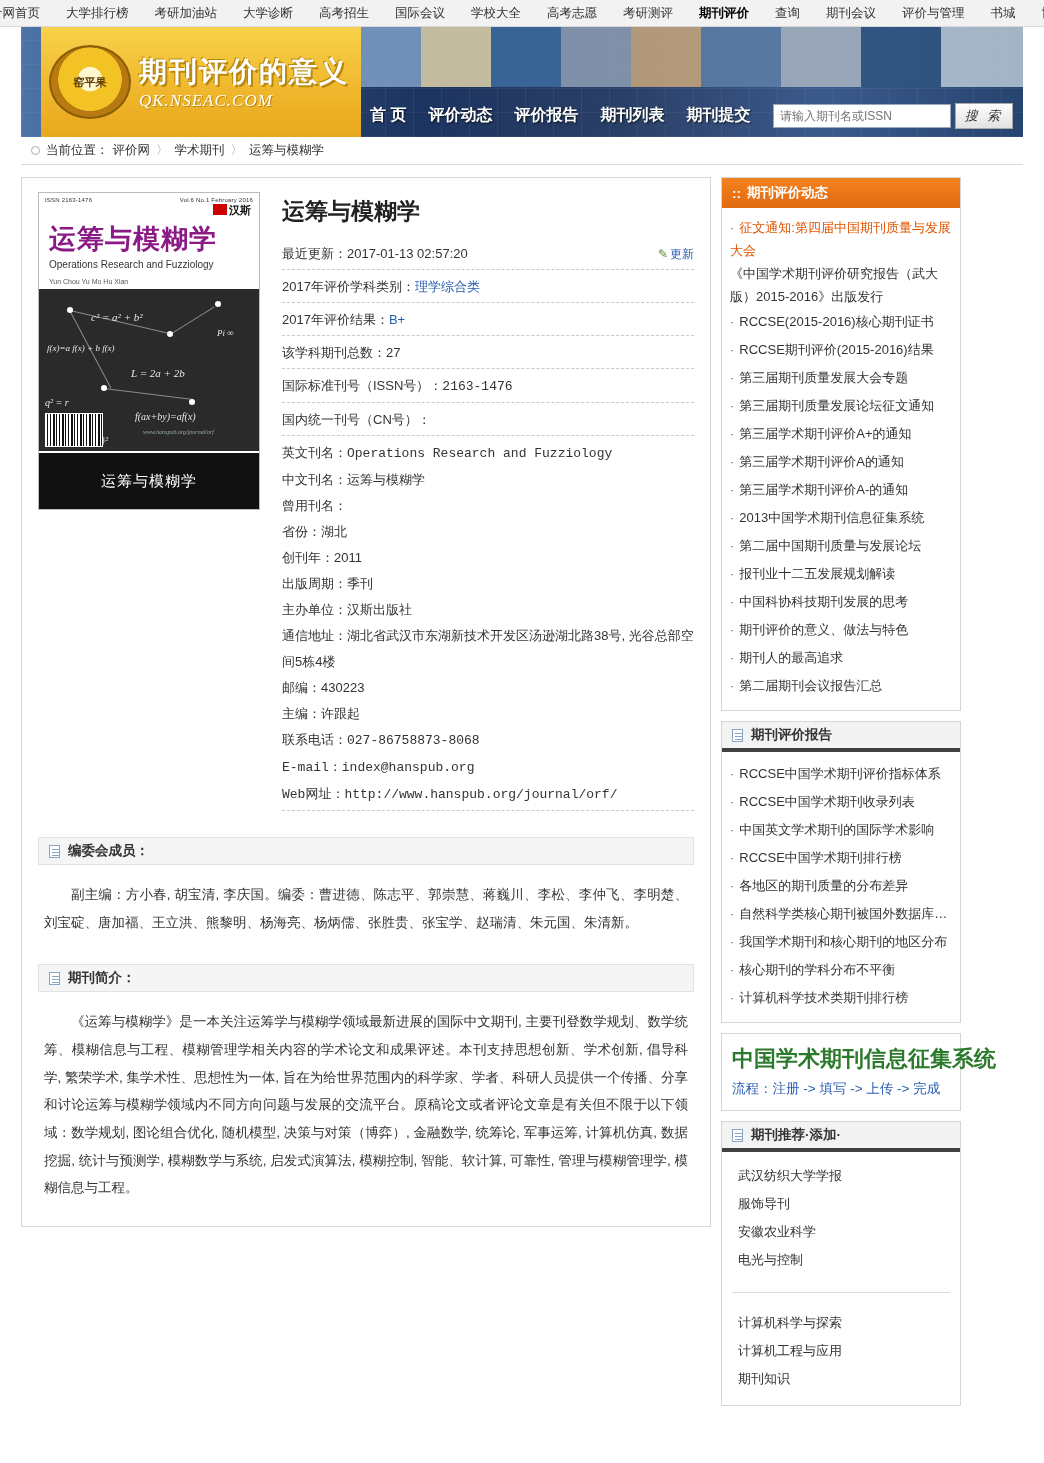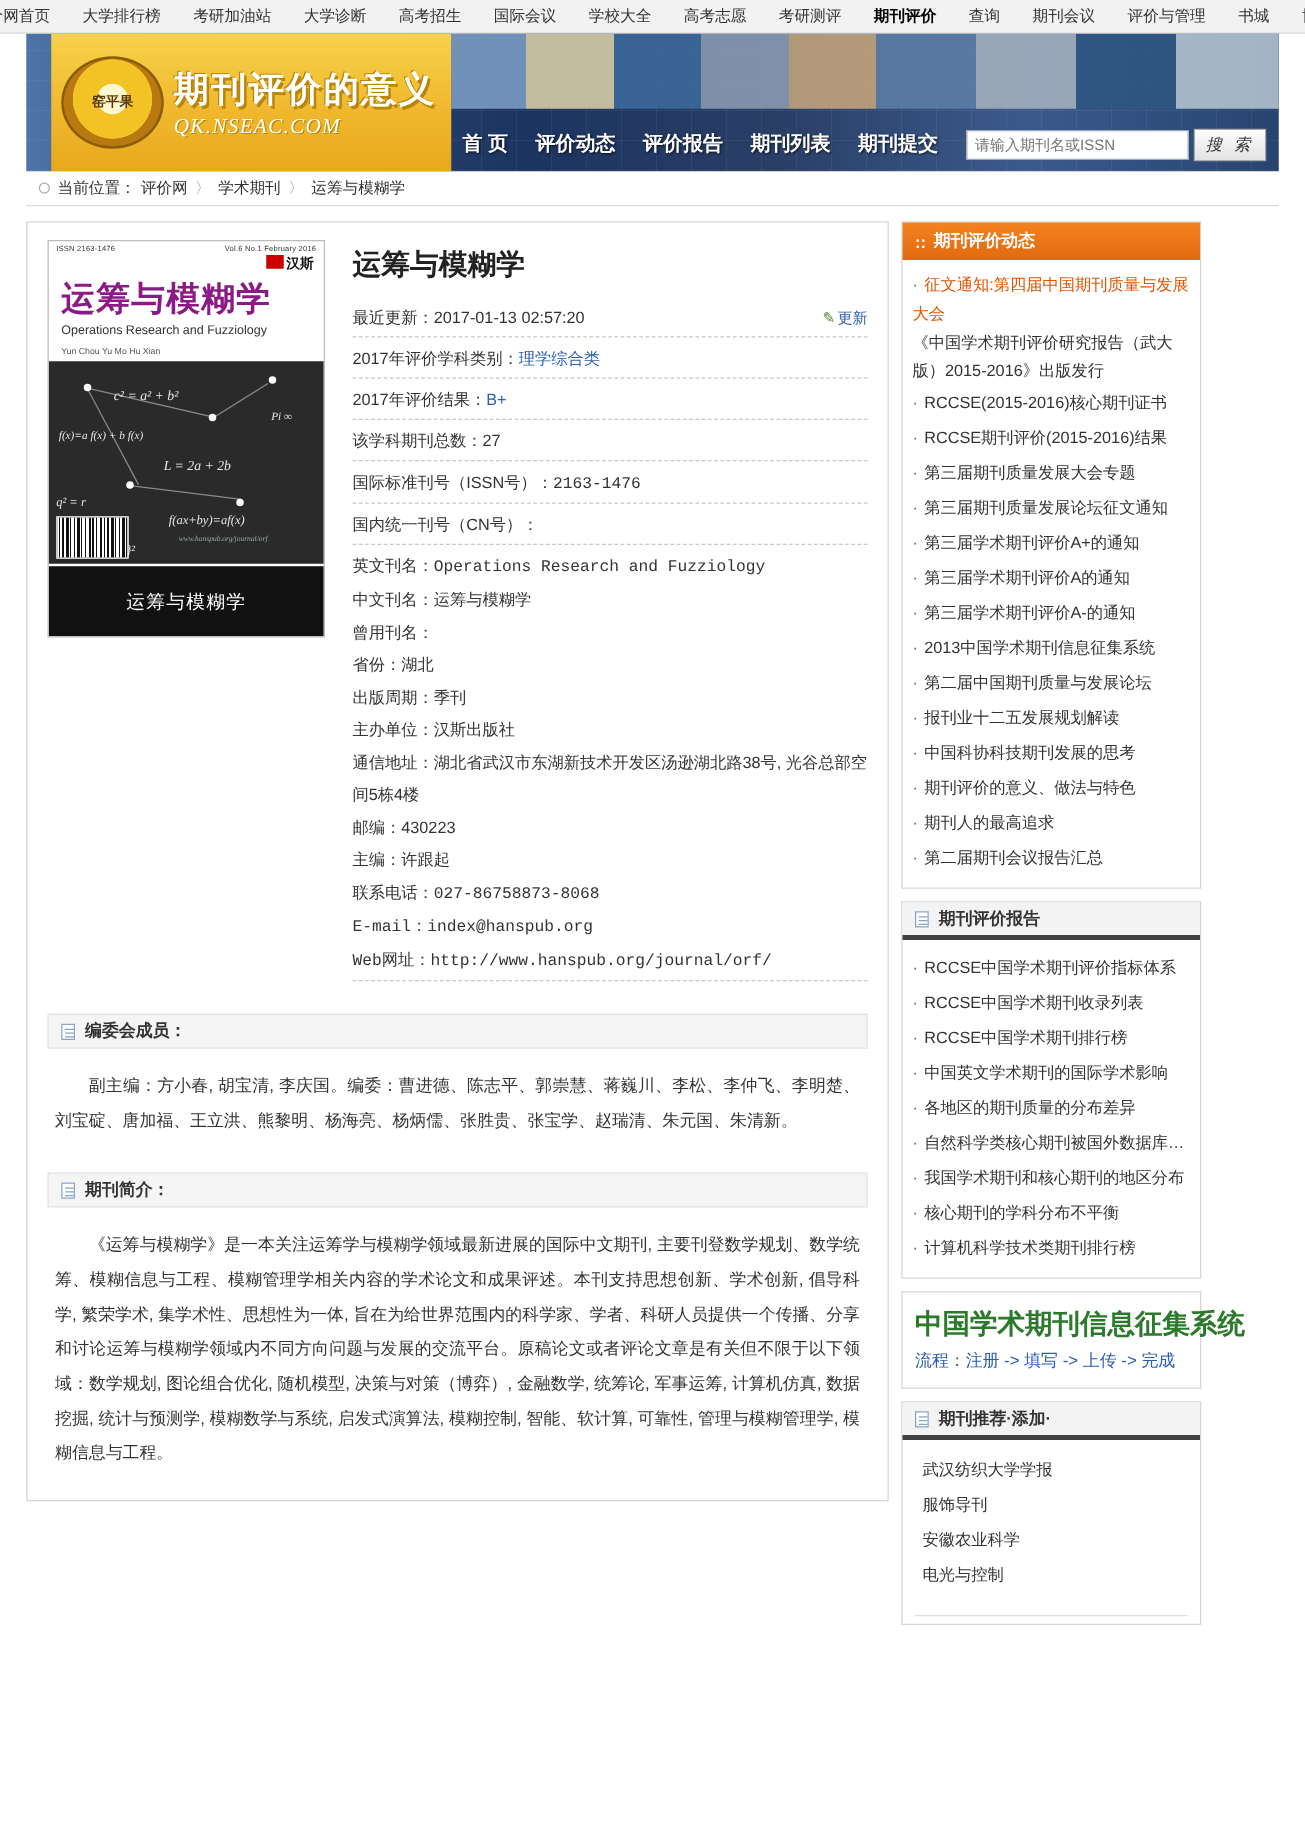--- a/index.html
+++ b/index.html
@@ -454,20 +454,23 @@
             <div class="jrow">
               <span>中文刊名：</span><span>运筹与模糊学</span>
             </div>
             <div class="jrow">
               <span>曾用刊名：</span><span></span>
             </div>
             <div class="jrow">
               <span>省份：</span><span>湖北</span>
             </div>
             <div class="jrow">
+              <span>创刊年：</span><span>2011</span>
+            </div>
+            <div class="jrow">
               <span>出版周期：</span><span>季刊</span>
             </div>
             <div class="jrow">
               <span>主办单位：</span><span>汉斯出版社</span>
             </div>
             <div class="jrow">
               <span>通信地址：</span><span>湖北省武汉市东湖新技术开发区汤逊湖北路38号, 光谷总部空间5栋4楼</span>
             </div>
             <div class="jrow">
               <span>邮编：</span><span>430223</span>
@@ -530,22 +533,22 @@
       </div>
 
       <div class="mod">
         <div class="mod-head grey">
           <span class="pageicon"></span>
           <span>期刊评价报告</span>
         </div>
         <div class="mod-list">
           <a href="#">RCCSE中国学术期刊评价指标体系</a>
           <a href="#">RCCSE中国学术期刊收录列表</a>
+          <a href="#">中国英文学术期刊的国际学术影响</a>
           <a href="#">RCCSE中国学术期刊排行榜</a>
-          <a href="#">中国英文学术期刊的国际学术影响</a>
           <a href="#">各地区的期刊质量的分布差异</a>
           <a href="#">自然科学类核心期刊被国外数据库收录</a>
           <a href="#">我国学术期刊和核心期刊的地区分布</a>
           <a href="#">核心期刊的学科分布不平衡</a>
           <a href="#">计算机科学技术类期刊排行榜</a>
         </div>
       </div>
 
       <div class="collect">
         <div class="ctitle">中国学术期刊信息征集系统</div>
@@ -557,20 +560,25 @@
           <span class="pageicon"></span>
           <span>期刊推荐·添加·</span>
         </div>
         <div class="rec-list">
           <a href="#">武汉纺织大学学报</a>
           <a href="#">服饰导刊</a>
           <a href="#">安徽农业科学</a>
           <a href="#">电光与控制</a>
         </div>
         <div class="rec-sep"></div>
+        <div class="rec-list">
+          <a href="#">计算机科学与探索</a>
+          <a href="#">计算机工程与应用</a>
+          <a href="#">期刊知识</a>
+        </div>
       </div>
 
     </div>
   </div>
 
   <div class="spacer"></div>
 
 </div>
 
 </body></html>

